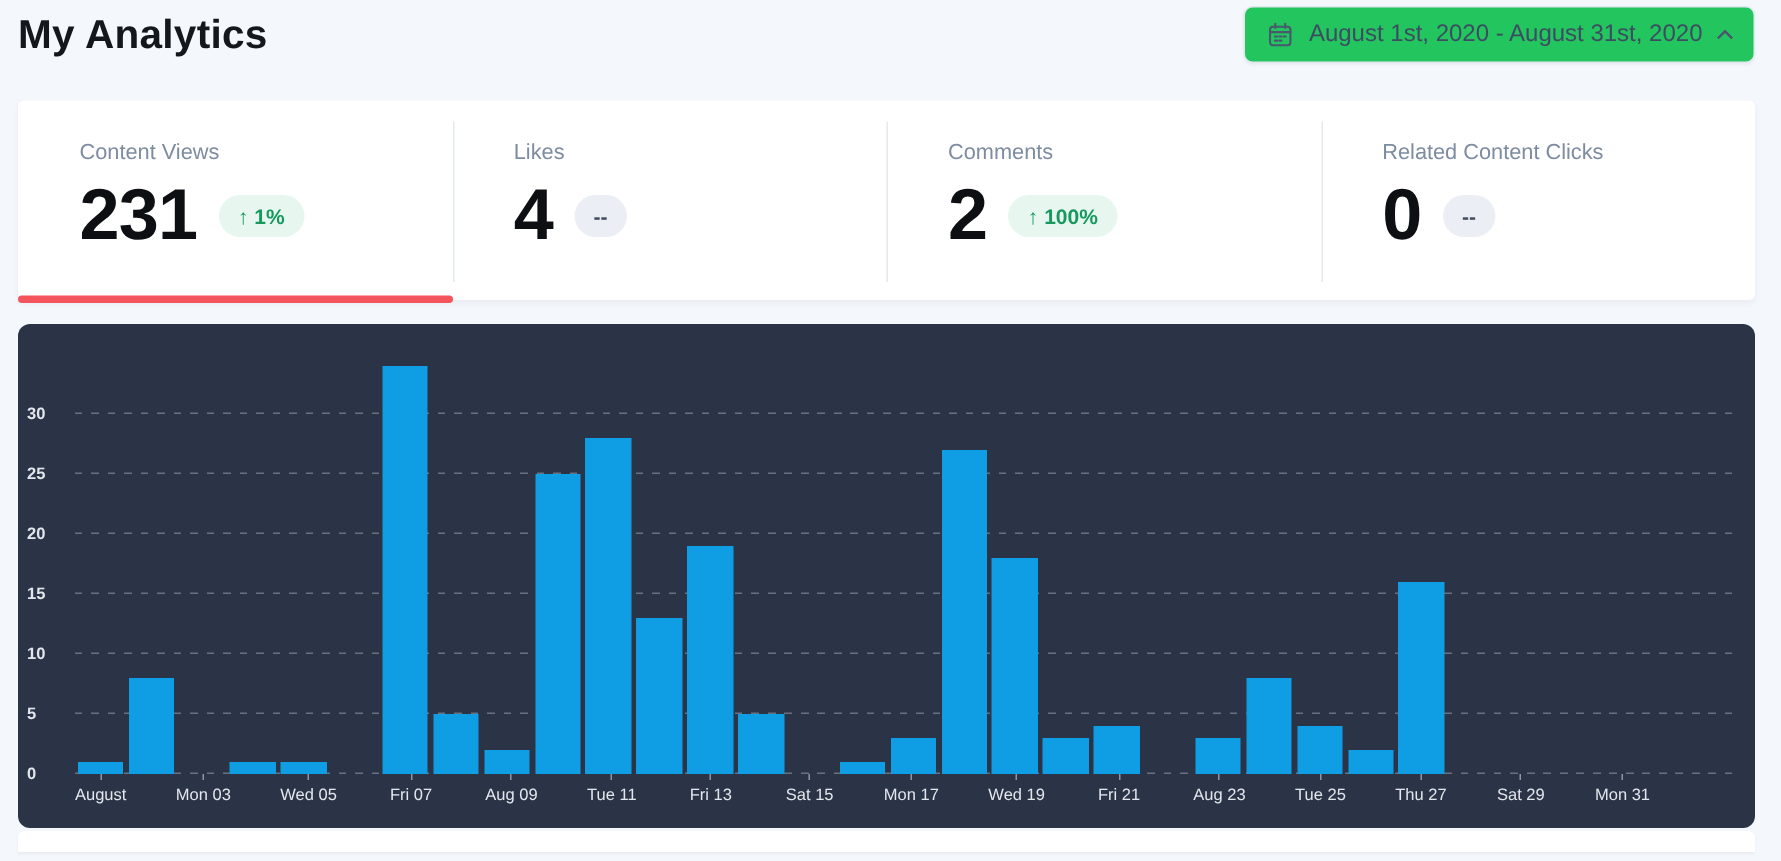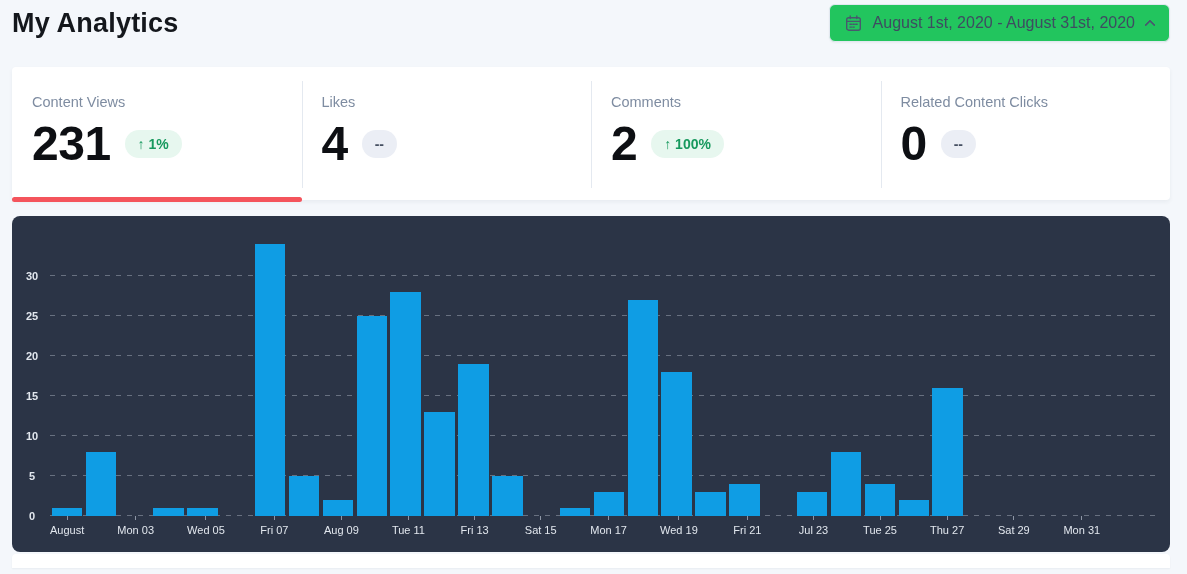--- a/index.html
+++ b/index.html
@@ -27,21 +27,21 @@
     border-left: 2px solid #49586e; border-top: 2px solid #49586e;
     transform: rotate(45deg); border-radius: 1px;
   }
 
   
   .stats-card {
     margin-top: 21px; background: #fff; border-radius: 4px;
     box-shadow: 0 2px 4px rgba(27,43,65,.06);
     display: grid; grid-template-columns: 1fr 1fr 1fr 1fr; height: 133px;
   }
-  .stat { position: relative; padding: 27px 10px 0 20px; cursor: pointer; }
+  .stat { position: relative; padding: 27px 10px 0 41px; cursor: pointer; }
   .stat + .stat::before {
     content: ""; position: absolute; left: 0; top: 14px; bottom: 12px;
     width: 1px; background: #e4e9f0;
   }
   .stat-label { font-size: 14.5px; color: #7e8ca1; }
   .stat-row { display: flex; align-items: center; margin-top: 10px; gap: 14px; }
   .stat-value { font-size: 48px; font-weight: 700; color: #0d0f13; line-height: 1; letter-spacing: -0.5px; }
   .badge { border-radius: 999px; padding: 6px 13px; font-size: 14px; font-weight: 700; }
   .badge.positive { background: #e7f7ef; color: #17995e; }
   .badge.neutral  { background: #ebeef5; color: #454f61; }
@@ -54,21 +54,21 @@
   .chart-panel {
     margin-top: 16px; background: #2b3446; border-radius: 8px;
     height: 336px; padding: 14px 12px 0 8px;
   }
   .plot { position: relative; height: 286px; margin-left: 30px; }
   .gridline {
     position: absolute; left: 0; right: 0; height: 1px;
     background: repeating-linear-gradient(90deg, rgba(203,211,223,.38) 0 5px, transparent 5px 11px);
   }
   .ytick {
-    position: absolute; left: -32px; width: 28px; text-align: center;
+    position: absolute; left: -32px; width: 28px; text-align: left;
     font-size: 11px; font-weight: 700; color: #e2e7ee; line-height: 14px;
   }
   .bars { position: absolute; left: 0; right: 58px; top: 0; bottom: 0; display: flex; align-items: flex-end; z-index: 2; }
   .slot { flex: 1 1 0; display: flex; justify-content: center; align-items: flex-end; height: 100%; }
   .bar { width: 90%; background: #0f9de4; }
   .xaxis { display: flex; margin-left: 30px; padding-right: 58px; height: 30px; }
   .xslot { flex: 1 1 0; display: flex; flex-direction: column; align-items: center; }
   .tickmark { width: 1px; height: 4px; background: #8d96a5; }
   .xslot span { margin-top: 4px; font-size: 11px; color: #e2e7ee; white-space: nowrap; }
 
@@ -282,21 +282,21 @@
           <span>Wed 19</span>
         </div>
         <div class="xslot"></div>
         <div class="xslot">
           <div class="tickmark"></div>
           <span>Fri 21</span>
         </div>
         <div class="xslot"></div>
         <div class="xslot">
           <div class="tickmark"></div>
-          <span>Jul 23</span>
+          <span>Aug 23</span>
         </div>
         <div class="xslot"></div>
         <div class="xslot">
           <div class="tickmark"></div>
           <span>Tue 25</span>
         </div>
         <div class="xslot"></div>
         <div class="xslot">
           <div class="tickmark"></div>
           <span>Thu 27</span>

